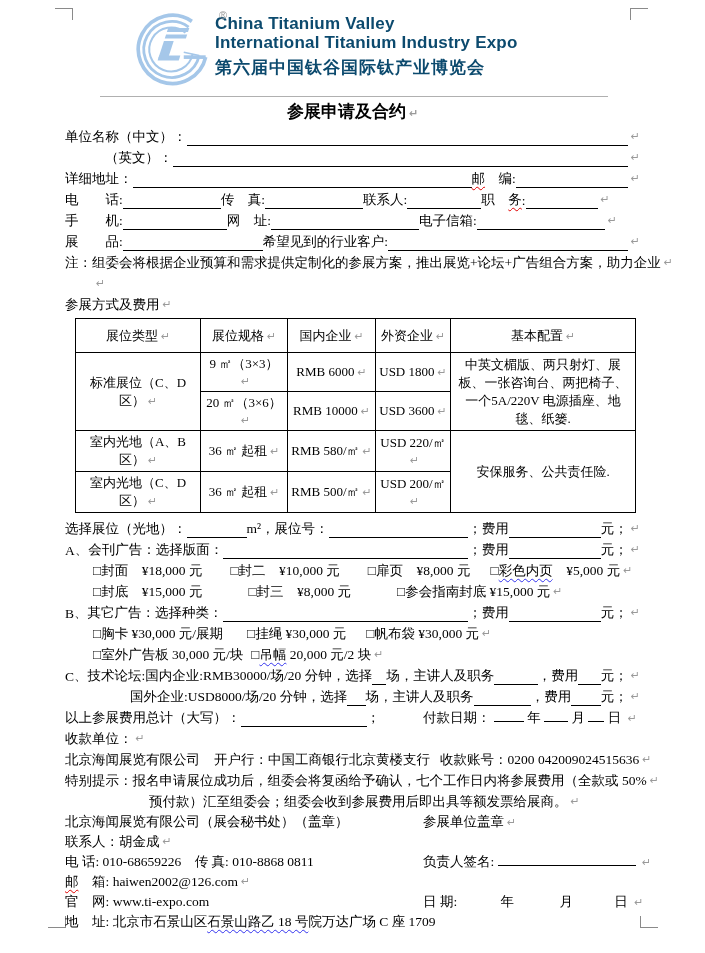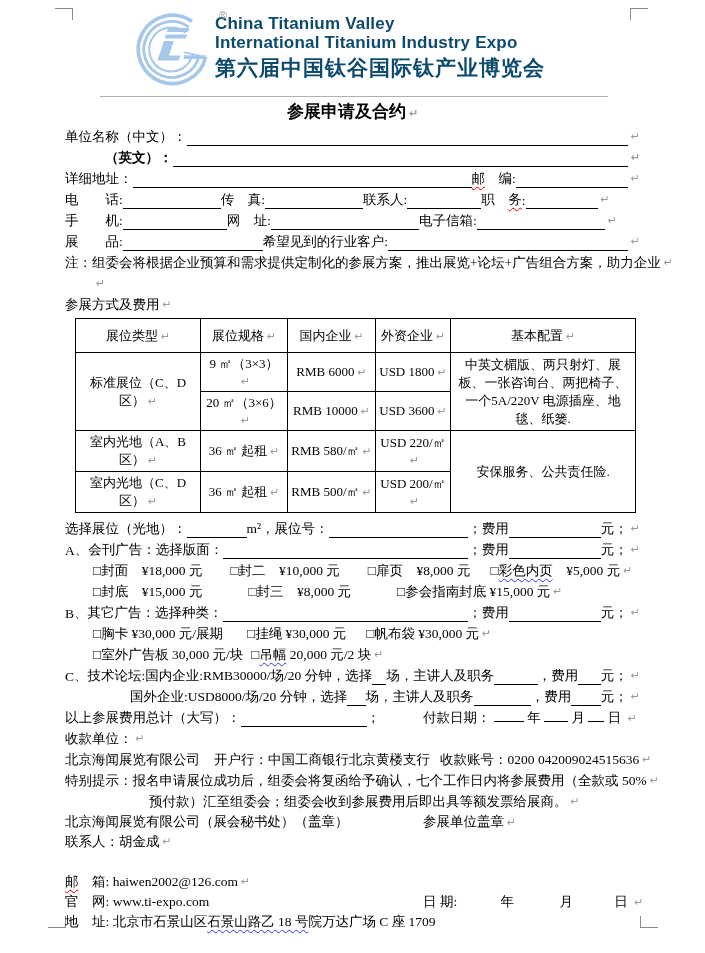--- a/index.html
+++ b/index.html
@@ -14,26 +14,26 @@
   .pm { color:#9a9a9a; font-size:11px; margin-left:3px; font-family:"DejaVu Sans",sans-serif; height:16px; }
   .sq-red { text-decoration:underline wavy #e00000; text-decoration-thickness:1px; text-underline-offset:3px; text-decoration-skip-ink:none; }
   .sq-blue { text-decoration:underline wavy #3333ee; text-decoration-thickness:1px; text-underline-offset:3px; text-decoration-skip-ink:none; }
 
   
   .hdr { display:flex; align-items:flex-start; margin-left:68px; height:82px; }
   .logo-wrap { position:relative; width:82px; height:78px; flex:none; }
   .reg { position:absolute; right:-12px; top:-1px; color:#9a9a9a; font-size:11px; font-family:"Liberation Sans",sans-serif; }
   .hdr-text { color:#0c4a6e; font-family:"Liberation Sans","DejaVu Sans",sans-serif; font-weight:bold; padding-top:4px; }
   .hdr-en { font-size:17px; line-height:19px; letter-spacing:0.2px; }
-  .hdr-cn { font-size:21px; line-height:27px; margin-top:2px; letter-spacing:1px; }
+  .hdr-cn { font-size:17px; line-height:27px; margin-top:2px; letter-spacing:1px; }
   .hdr-rule { border:none; border-top:1px solid #b0b0b0; margin:4px 0 0 35px; width:508px; }
 
   .doc-title { text-align:center; font-weight:bold; font-size:17px; height:26px; line-height:26px; margin-top:2px; }
 
-  .ind40 { padding-left:40px;font-weight:bold; }
+  .ind40 { padding-left:40px; }
   .ind28 { padding-left:28px; }
   .ind65 { padding-left:65px; }
   .ind84 { padding-left:84px; }
 
   
   table.booth { border-collapse:collapse; width:560px; margin:4px 0 4px 10px; font-size:13px; table-layout:fixed; }
   table.booth td, table.booth th { border:1px solid #000; text-align:center; font-weight:normal; padding:2px 3px; }
   table.booth th { height:34px; }
   table.booth td { height:35px; }
   td.cfg { text-align:left; padding:2px 5px; line-height:18px; }
@@ -314,20 +314,26 @@
   <div class="fl20">
     <div class="line">
       <span class="b">北京海闻展览有限公司（展会秘书处）（盖章）</span>
       <span class="right-col"><span class="b">参展单位盖章</span><span class="pm">↵</span></span>
     </div>
     <div class="line">
       <span>联系人：胡金成</span>
       <span class="pm">↵</span>
     </div>
     <div class="line">
+      <span>电 话: 010-68659226　传 真: 010-8868 0811</span>
+      <span class="right-col">
+        <span class="b">负责人签名: </span>
+        <span class="u" style="width:138px"></span>
+        <span class="pm">↵</span>
+      </span>
     </div>
     <div class="line">
       <span class="sq-red">邮</span>
       <span>　箱: haiwen2002@126.com</span>
       <span class="pm">↵</span>
     </div>
     <div class="line">
       <span>官　网: www.ti-expo.com</span>
       <span class="right-col b">
         <span>日 期:</span>

